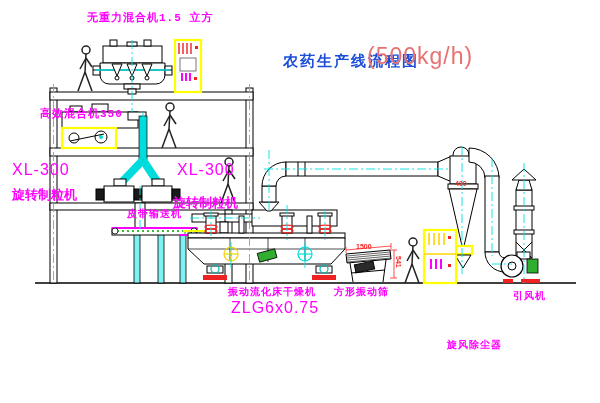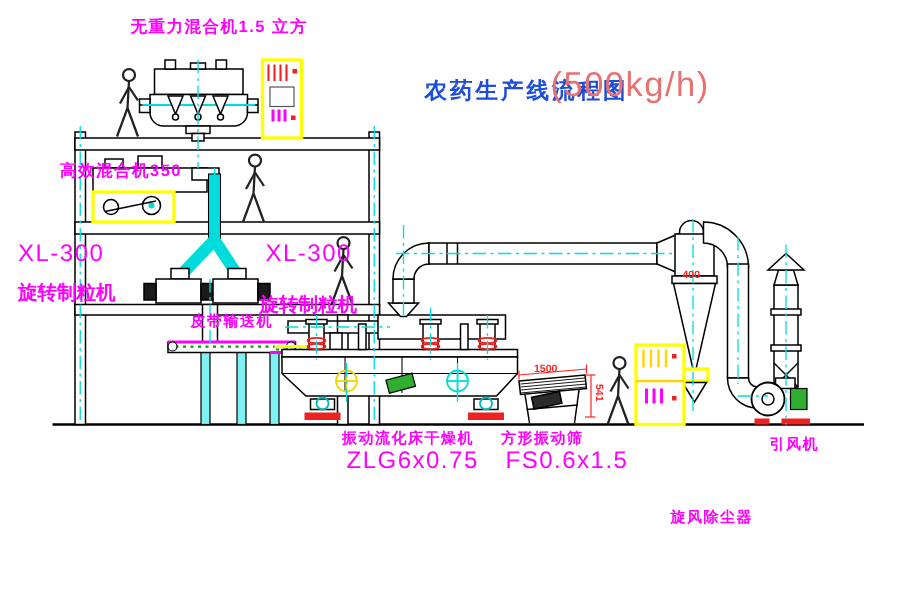--- a/index.html
+++ b/index.html
@@ -1,20 +1,20 @@
 <!DOCTYPE html>
 <html><head>
 <meta charset="utf-8">
 <style>
   html,body{margin:0;padding:0;background:#fff;}
   #stage{position:relative;width:600px;height:403px;background:#ffffff;overflow:hidden;
          font-family:"Liberation Sans",sans-serif;}
   svg{position:absolute;left:0;top:0;}
   .lbl{position:absolute;white-space:nowrap;line-height:1;color:#ff00ff;}
-  .lbl-sm{font-size:10px;font-weight:bold;letter-spacing:1px;}
+  .lbl-sm{font-size:10px;font-weight:bold;letter-spacing:1px;font-family:Liberation Mono, monospace;}
   .lbl-xs{font-size:13px;font-weight:bold;}
   .lbl-model{font-size:16px;font-weight:normal;letter-spacing:1px;}
   .lbl-dim{font-size:7px;color:#ff2222;font-weight:bold;letter-spacing:0;}
   .title-cn{font-size:15px;color:#1d4ed8;font-weight:bold;letter-spacing:2px;}
   .title-cap{font-size:23px;color:#e87272;font-weight:normal;letter-spacing:1px;}
   .vert{writing-mode:vertical-rl;}
 </style>
 </head>
 <body>
 
@@ -308,21 +308,20 @@
   <div class="lbl lbl-xs" style="left:12px;top:188px;">旋转制粒机</div>
   <div class="lbl lbl-model" style="left:177px;top:162px;">XL-300</div>
   <div class="lbl lbl-xs" style="left:173px;top:196px;">旋转制粒机</div>
 
   <div class="lbl lbl-sm" style="left:127px;top:210px;">皮带输送机</div>
 
   <div class="lbl lbl-sm" style="left:228px;top:288px;">振动流化床干燥机</div>
   <div class="lbl lbl-model" style="left:231px;top:300px;">ZLG6x0.75</div>
 
   <div class="lbl lbl-sm" style="left:334px;top:288px;text-align:right;">方形振动筛</div>
-  <div class="lbl lbl-model" style="left:337px;top:300px;">FS0.6x1.5</div>
 
   <div class="lbl lbl-sm" style="left:447px;top:294px;margin-top:47px;">旋风除尘器</div>
   <div class="lbl lbl-sm" style="left:513px;top:292px;">引风机</div>
 
   <div class="lbl lbl-dim" style="left:356px;top:243px;">1500</div>
   <div class="lbl lbl-dim vert" style="left:395px;top:256px;">541</div>
   <div class="lbl lbl-dim" style="left:455px;top:180px;">400</div>
 
 </div>
 

